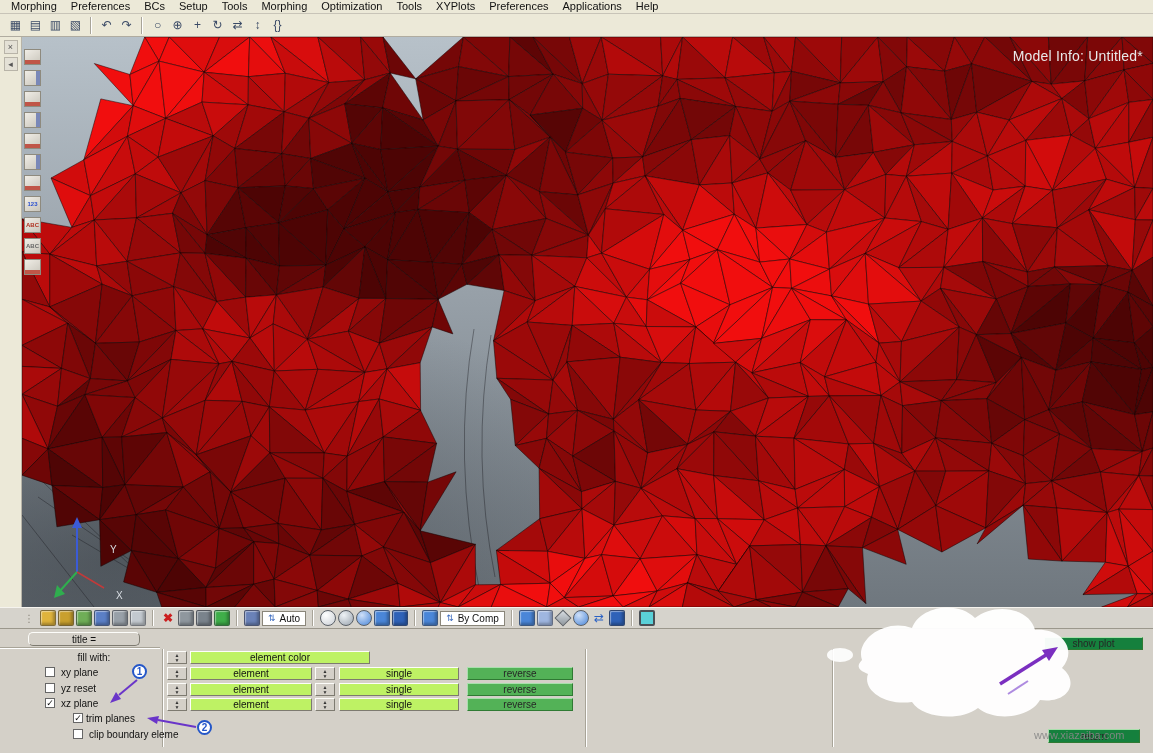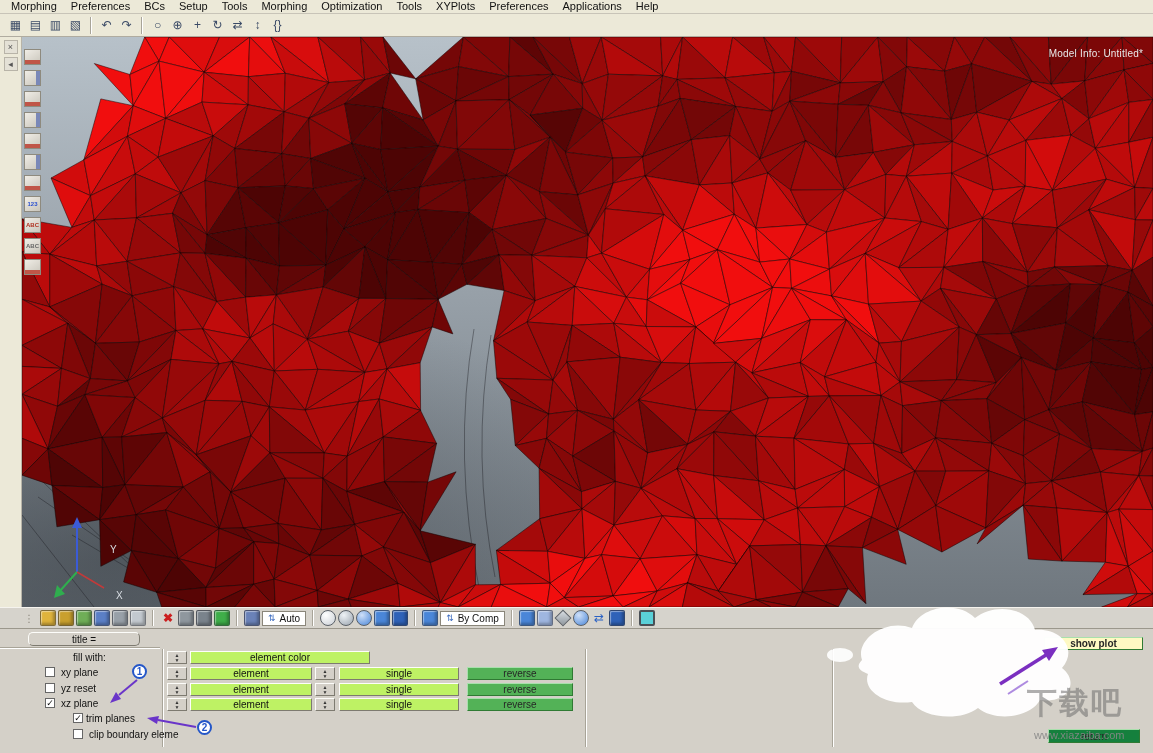--- a/index.html
+++ b/index.html
@@ -21,21 +21,21 @@
 
   
   #leftstrip{position:absolute;left:0;top:37px;width:22px;height:570px;background:#ece9d8;
     border-right:1px solid #b8b4a8;}
   .ls-glyph{width:14px;height:14px;margin:3px auto;font-size:9px;color:#555;display:flex;
     align-items:center;justify-content:center;border:1px solid #b8b4a8;background:#e4e1d6;}
 
   
   #viewport{position:absolute;left:22px;top:37px;width:1131px;height:570px;overflow:hidden;background:#98a1a9;}
   #mesh-svg{position:absolute;left:0;top:0;display:block;}
-  #model-info{position:absolute;right:10px;top:11px;font-size:10px;color:#e9e9e9;letter-spacing:.2px;margin-left:29px;}
+  #model-info{position:absolute;right:10px;top:11px;font-size:14px;color:#e9e9e9;letter-spacing:.2px;margin-left:29px;}
   #sidebar-icons{position:absolute;left:2px;top:12px;display:flex;flex-direction:column;gap:5px;z-index:5;}
   .sb-icon{width:17px;height:16px;border:1px solid #8e8a7e;background:linear-gradient(145deg,#f0ede6,#c9c5bb);
     display:flex;align-items:center;justify-content:center;font-size:6px;font-weight:bold;color:#333;}
 
   
   #bottom-toolbar{position:absolute;left:0;top:607px;width:1153px;height:22px;background:#d6d3cc;
     border-top:1px solid #f5f3ee;border-bottom:1px solid #9b978c;display:flex;align-items:center;
     padding-left:24px;gap:2px;}
   .bt-grip{color:#8a867a;font-size:10px;margin-right:4px;}
   .bt-icon{width:16px;height:16px;border-radius:2px;flex:0 0 auto;}
@@ -1108,21 +1108,21 @@
   <div id="panel">
     <div class="hgroove" style="left:0;top:18px;width:160px;"></div>
     <div class="vgroove" style="left:162px;top:20px;height:98px;"></div>
     <div class="vgroove" style="left:585px;top:20px;height:98px;"></div>
     <div class="vgroove" style="left:832px;top:20px;height:98px;"></div>
 
     <div class="combo">
       <span>title =</span>
     </div>
 
-    <div class="panel-label" style="left:73px;top:23px;width:78px;text-align:left;">fill with:</div>
+    <div class="panel-label" style="left:55px;top:23px;width:78px;text-align:center;">fill with:</div>
 
     <span class="cb" style="left:45px;top:38px;"></span>
     <div class="panel-label" style="left:61px;top:38px;">xy plane</div>
 
     <span class="cb" style="left:45px;top:54px;"></span>
     <div class="panel-label" style="left:61px;top:54px;">yz reset</div>
 
     <span class="cb" style="left:45px;top:69px;">✓</span>
     <div class="panel-label" style="left:61px;top:69px;">xz plane</div>
 
@@ -1167,34 +1167,33 @@
         <span>▼</span>
       </div>
     <div class="btn" style="left:190px;top:69px;width:122px;">element</div>
     <div class="spinner" style="left:315px;top:69px;">
         <span>▲</span>
         <span>▼</span>
       </div>
     <div class="btn" style="left:339px;top:69px;width:120px;">single</div>
     <div class="btn btn-green" style="left: 467px; top: 69px; width: 106px; background: rgb(83, 178, 87);">reverse</div>
 
-    <div class="btn btn-green" style="left: 1044px; top: 8px; width: 99px; background: #fef9c3; font-weight: bold;">show plot</div>
+    <div class="btn btn-green" style="left: 1044px; top: 8px; width: 99px; background: #15803d;">show plot</div>
     <div class="btn btn-green" style="left: 1048px; top: 100px; width: 92px; height: 14px; background: #15803d;">return</div>
   </div>
 
   <svg id="overlay" width="1153" height="753" xmlns="http://www.w3.org/2000/svg">
     <ellipse cx="840" cy="655" rx="13" ry="7" fill="#ffffff" opacity="0.9"></ellipse>
     <path d="M862,660 C855,640 885,618 912,628 C920,606 958,600 975,618 C995,602 1030,608 1035,630 C1062,628 1078,650 1062,668 C1080,682 1068,704 1040,700 C1030,718 995,722 978,708 C960,722 922,718 912,702 C885,706 862,690 868,674 C858,670 856,666 862,660 Z" fill="#ffffff" opacity="0.96"></path>
     <line x1="1008" y1="694" x2="1028" y2="681" stroke="#9b6fd9" stroke-width="2" opacity="0.8"></line>
     <line x1="1000" y1="684" x2="1046" y2="655" stroke="#7b2fc0" stroke-width="3.5"></line>
     <polygon points="1058,647 1049,661 1042,650" fill="#7b2fc0"></polygon>
     <line x1="137" y1="680" x2="119" y2="695" stroke="#6a35c9" stroke-width="2"></line>
     <polygon points="110,703 116,692 121,699" fill="#6a35c9"></polygon>
     <line x1="196" y1="727" x2="158" y2="720" stroke="#6a35c9" stroke-width="2"></line>
     <polygon points="147,718 159,716 157,724" fill="#6a35c9"></polygon>
   </svg>
 
   <div class="badge" style="left:132px;top:664px;">1</div>
   <div class="badge" style="left:197px;top:720px;">2</div>
 
-  <div id="watermark-brand">下载吧</div>
   <div id="watermark-url">www.xiazaiba.com</div>
 </div>
 
 </body></html>

